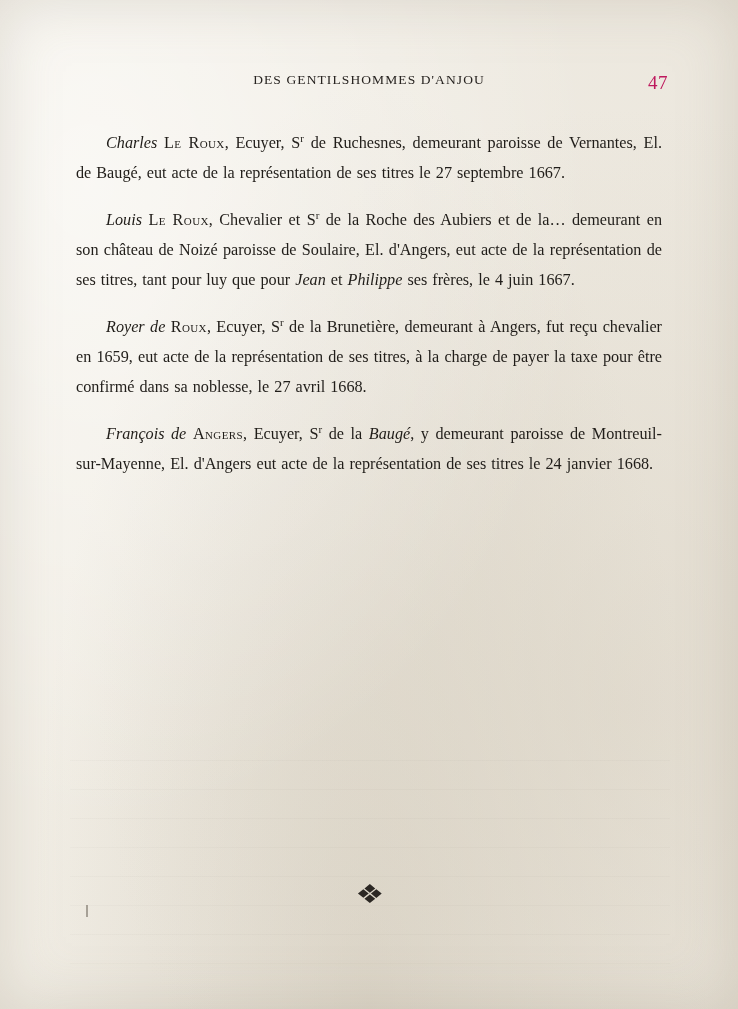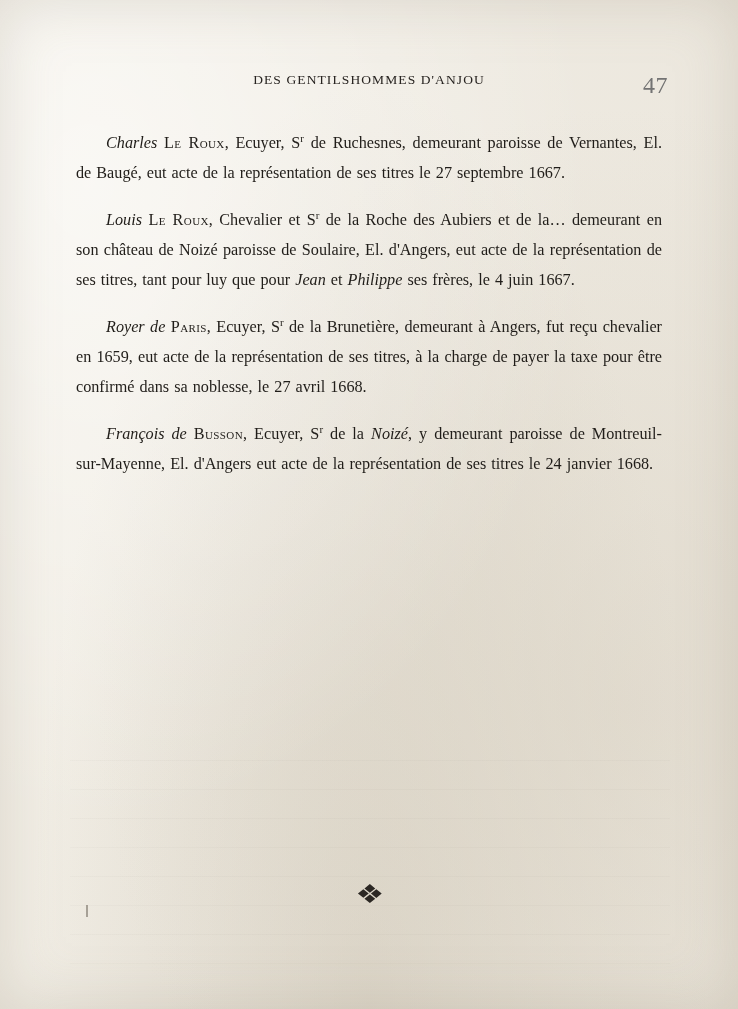--- a/index.html
+++ b/index.html
@@ -52,22 +52,22 @@
     font-size: 15.5px;
     letter-spacing: 1.1px;
     color: #272320;
     text-transform: uppercase;
     font-size: 13.5px;
   }
   .folio {
     position: absolute;
     right: -6px;
     top: 0;
-    font-size: 24px;
-    color: #737373;
+    font-size: 19px;
+    color: #be185d;
     letter-spacing: 0.5px;
   }
   .body-text {
     width: 586px;
     margin: 0 auto;
   }
   p.entry {
     margin: 0 0 13px 0;
     text-indent: 30px;
     font-size: 16.2px;
@@ -141,22 +141,22 @@
 <div class="page">
 
   <div class="running-head">
     <span class="head-title">DES GENTILSHOMMES D'ANJOU</span>
     <span class="folio">47</span>
   </div>
 
   <div class="body-text">
     <p class="entry"><span class="it">Charles </span><span class="sc">Le Roux</span><span>, Ecuyer, S</span><span class="sup">r</span><span> de Ruchesnes, demeurant paroisse de Vernantes, El. de Baugé, eut acte de la représentation de ses titres le 27 septembre 1667.</span></p>
     <p class="entry"><span class="it">Louis </span><span class="sc">Le Roux</span><span>, Chevalier et S</span><span class="sup">r</span><span> de la Roche des Aubiers et de la… demeurant en son château de Noizé paroisse de Soulaire, El. d'Angers, eut acte de la représentation de ses titres, tant pour luy que pour </span><span class="it">Jean</span><span> et </span><span class="it">Philippe</span><span> ses frères, le 4 juin 1667.</span></p>
-    <p class="entry"><span class="it">Royer de </span><span class="sc">Paris</span><span>, Ecuyer, S</span><span class="sup">r</span><span> de la Brunetière, demeurant à Angers, fut reçu chevalier en 1659, eut acte de la représentation de ses titres, à la charge de payer la taxe pour être confirmé dans sa noblesse, le 27 avril 1668.</span></p>
-    <p class="entry"><span class="it">François de </span><span class="sc">Busson</span><span>, Ecuyer, S</span><span class="sup">r</span><span> de la </span><span class="it">Noizé</span><span>, y demeurant paroisse de Montreuil-sur-Mayenne, El. d'Angers eut acte de la représentation de ses titres le 24 janvier 1668.</span></p>
+    <p class="entry"><span class="it">Royer de </span><span class="sc">Roux</span><span>, Ecuyer, S</span><span class="sup">r</span><span> de la Brunetière, demeurant à Angers, fut reçu chevalier en 1659, eut acte de la représentation de ses titres, à la charge de payer la taxe pour être confirmé dans sa noblesse, le 27 avril 1668.</span></p>
+    <p class="entry"><span class="it">François de </span><span class="sc">Angers</span><span>, Ecuyer, S</span><span class="sup">r</span><span> de la </span><span class="it">Baugé</span><span>, y demeurant paroisse de Montreuil-sur-Mayenne, El. d'Angers eut acte de la représentation de ses titres le 24 janvier 1668.</span></p>
   </div>
 
   <div class="bleed-ghost"></div>
   <div class="margin-tick"></div>
 
   <div class="ornament">
     <span class="lozenge">❖</span>
   </div>
 </div>
 

